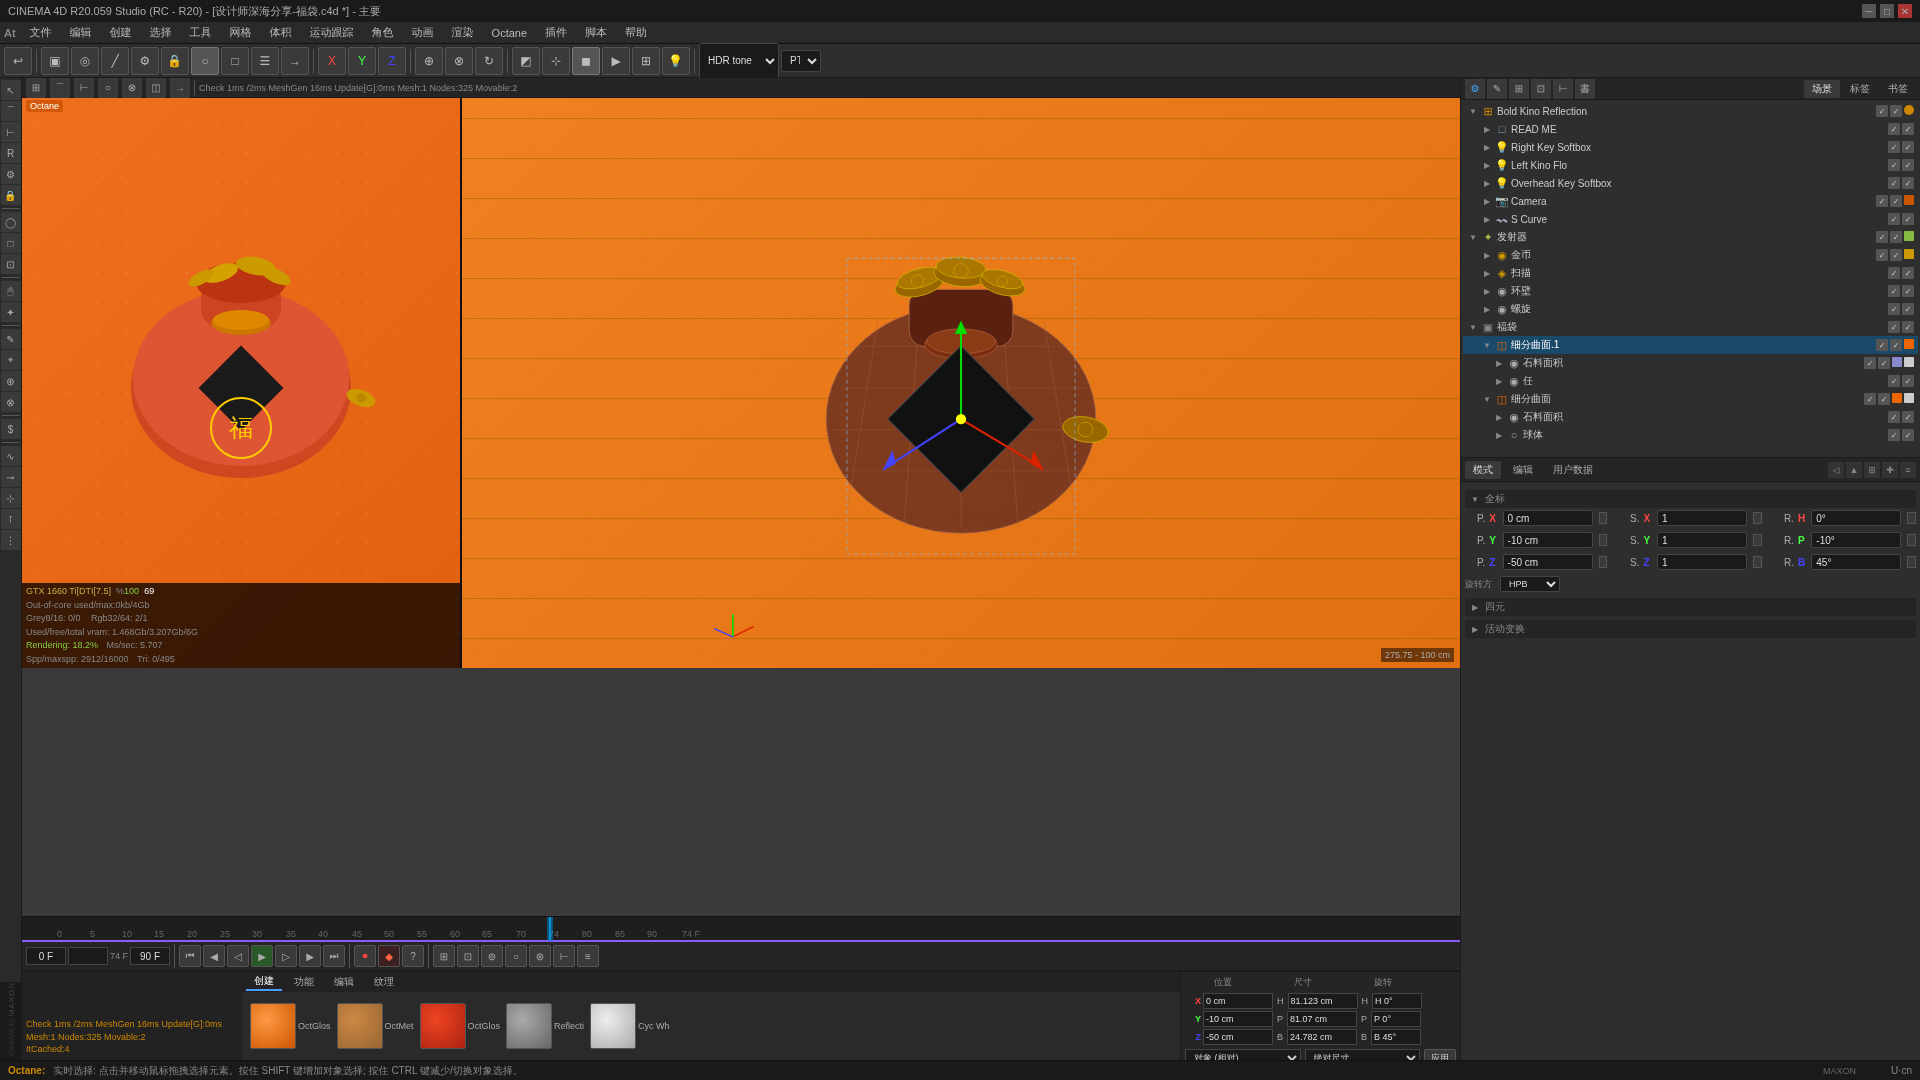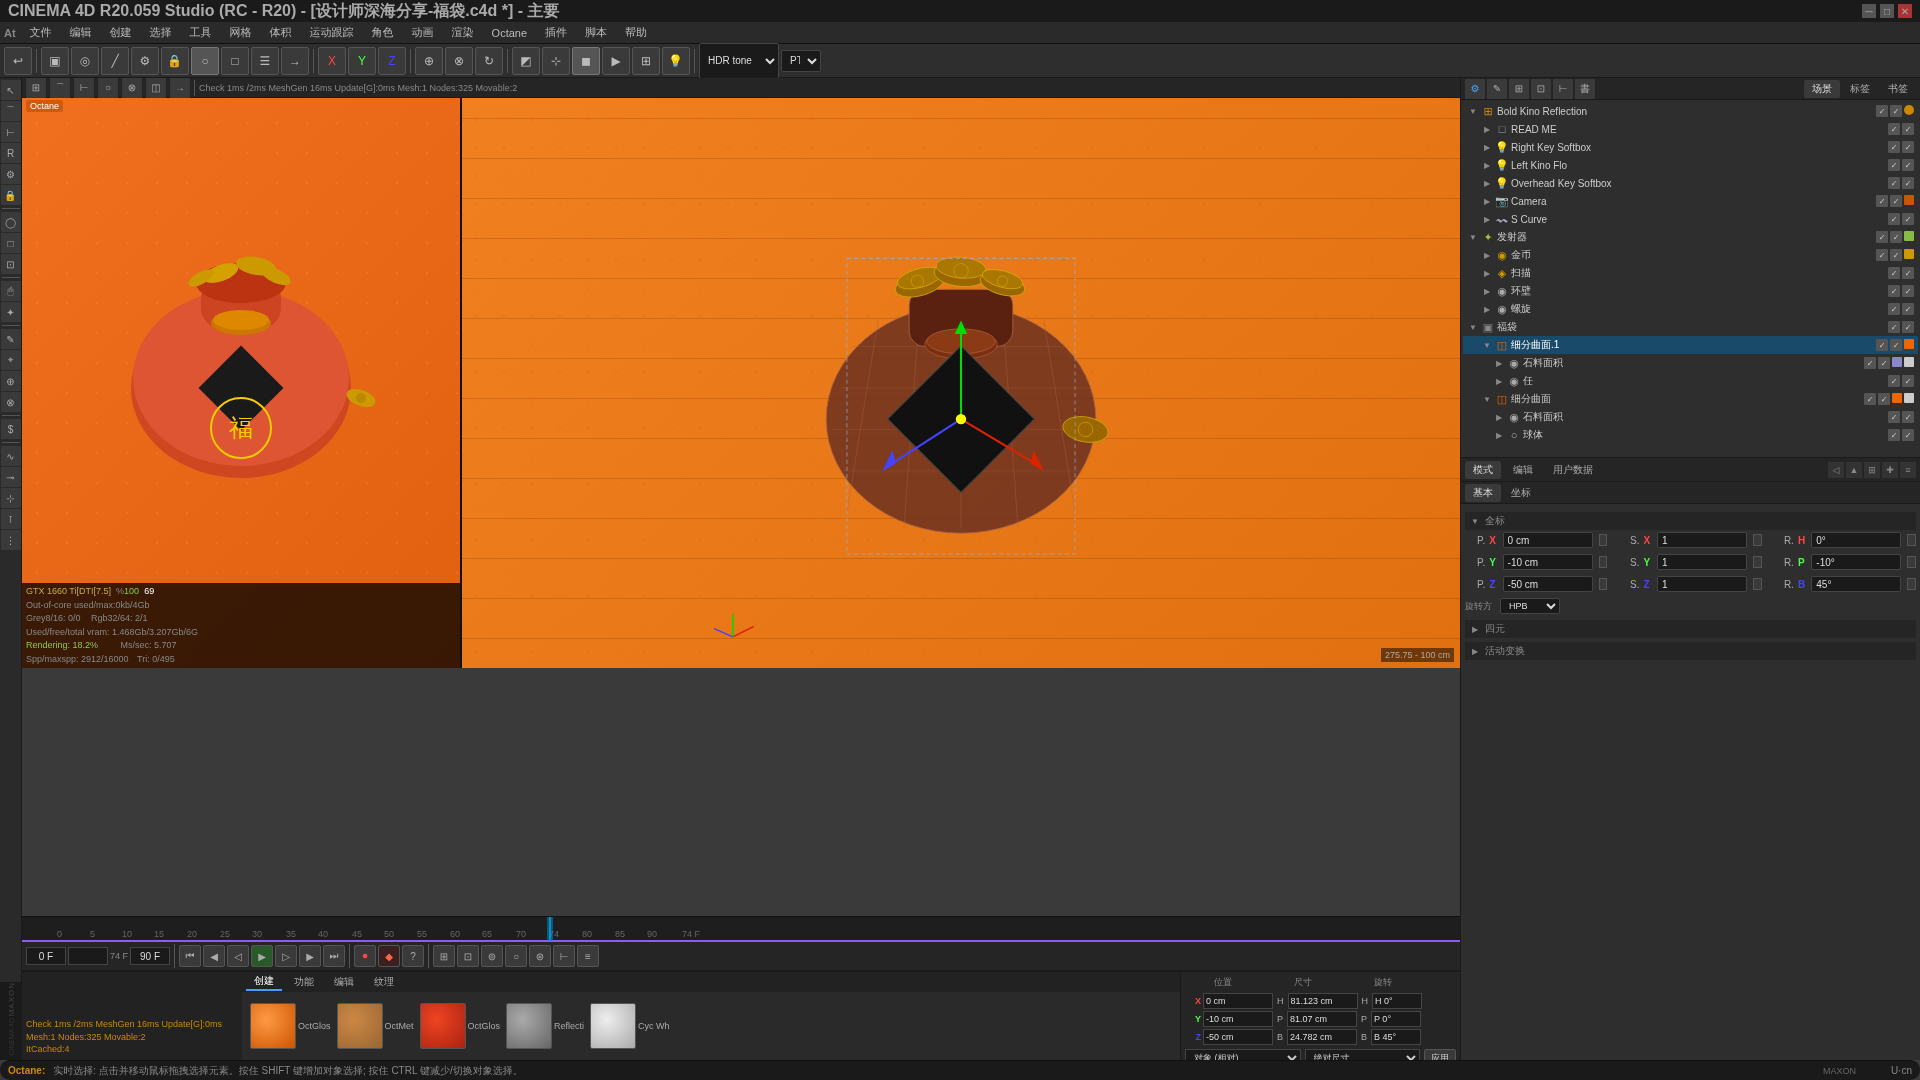--- a/index.html
+++ b/index.html
@@ -445,21 +445,20 @@
     #status-bar {
       height: 20px;
       background: #1a1a1a;
       display: flex;
       align-items: center;
       padding: 0 8px;
       gap: 8px;
       font-size: 10px;
       color: #888;
       border-top: 1px solid #111;
-      border-radius: 10px;
     }
 
     
     .live-viewer-label {
       position: absolute;
       top: 0; left: 0; right: 0;
       background: rgba(0,0,0,0.6);
       height: 18px;
       display: flex;
       align-items: center;
@@ -543,21 +542,21 @@
       color: #fff;
       font-size: 9px;
       padding: 1px 4px;
       border-radius: 2px;
     }
   </style>
 </head>
 <body>
 
 <div id="title-bar">
-  <span style="font-size:16px;color:#aaa;font-weight:bold;">CINEMA 4D R20.059 Studio (RC - R20) - [设计师深海分享-福袋.c4d *] - 主要</span>
+  <span style="font-size:11px;color:#aaa;">CINEMA 4D R20.059 Studio (RC - R20) - [设计师深海分享-福袋.c4d *] - 主要</span>
   <div class="window-controls">
     <button class="win-btn">─</button>
     <button class="win-btn">□</button>
     <button class="win-btn" style="background:#aa3333;">✕</button>
   </div>
 </div>
 
 <div id="menu-bar">
   <span style="font-size:11px;color:#888;font-weight:bold;margin-right:4px;">At</span>
   <div class="menu-item">文件</div>
@@ -705,21 +704,21 @@
           </div>
           <div class="render-info-line">
             <span>Grey8/16: 0/0</span>
             <span style="margin-left:8px;">Rgb32/64: 2/1</span>
           </div>
           <div class="render-info-line">
             <span>Used/free/total vram: 1.468Gb/3.207Gb/6G</span>
           </div>
           <div class="render-info-line">
             <span style="color:#88cc44;">Rendering: 18.2%</span>
-            <span style="margin-left:20px;">Ms/sec: 5.707</span>
+            <span style="margin-left:6px;">Ms/sec: 5.707</span>
           </div>
           <div class="render-info-line">
             <span>Spp/maxspp: 2912/16000</span>
             <span style="margin-left:6px;">Tri: 0/495</span>
           </div>
         </div>
       </div>
 
       <div id="right-viewport" style="position:relative;overflow:hidden;">
 
@@ -1207,24 +1206,20 @@
         <div class="props-nav-icons">
           <button class="props-nav-icon">◁</button>
           <button class="props-nav-icon">▲</button>
           <button class="props-nav-icon">⊞</button>
           <button class="props-nav-icon">✚</button>
           <button class="props-nav-icon">≡</button>
         </div>
       </div>
 
 
-      <div class="props-tabs">
-        <span class="panel-tab active">基本</span>
-        <span class="panel-tab">坐标</span>
-      </div>
 
       <div class="props-content">
 
         <div class="prop-section">
           <span class="section-expand">▼</span>
           <span>全标</span>
         </div>
 
         <div class="prop-row">
           <span class="prop-label">P.</span>

